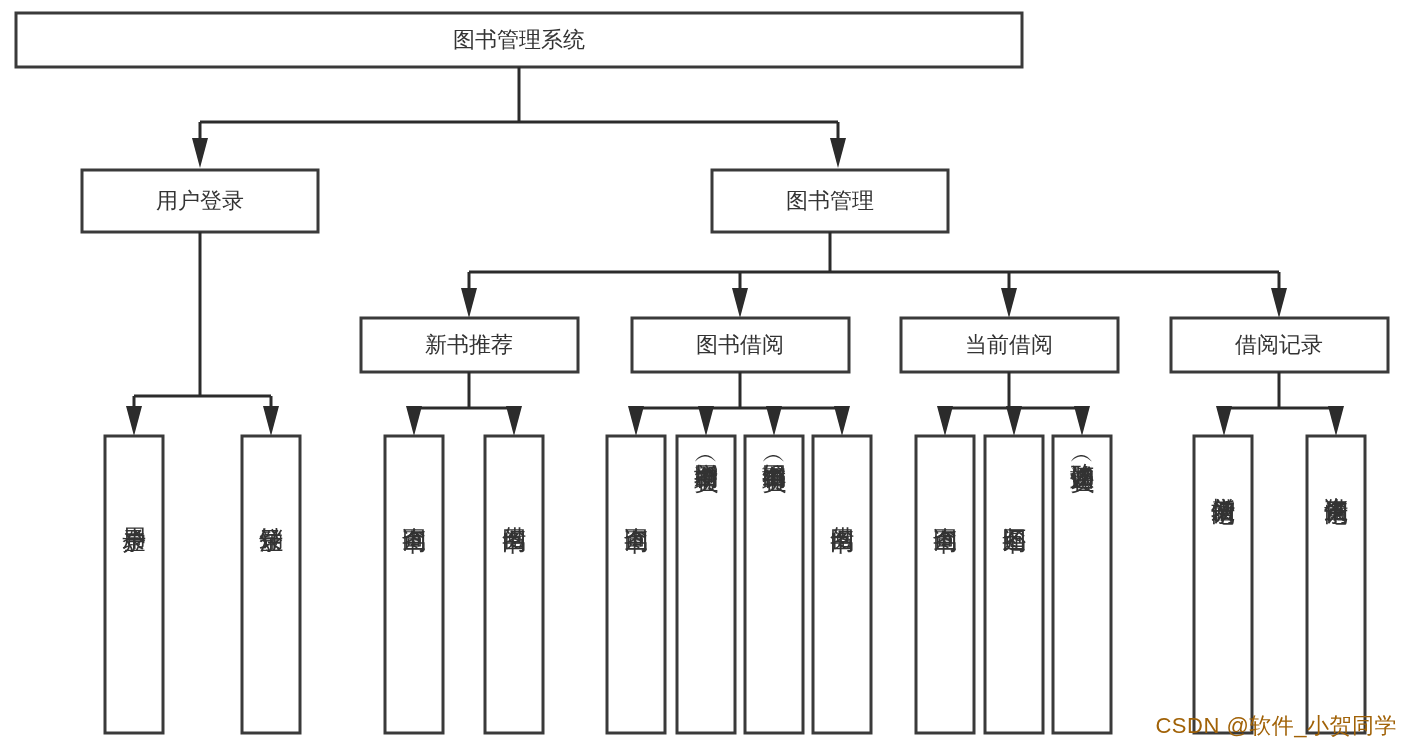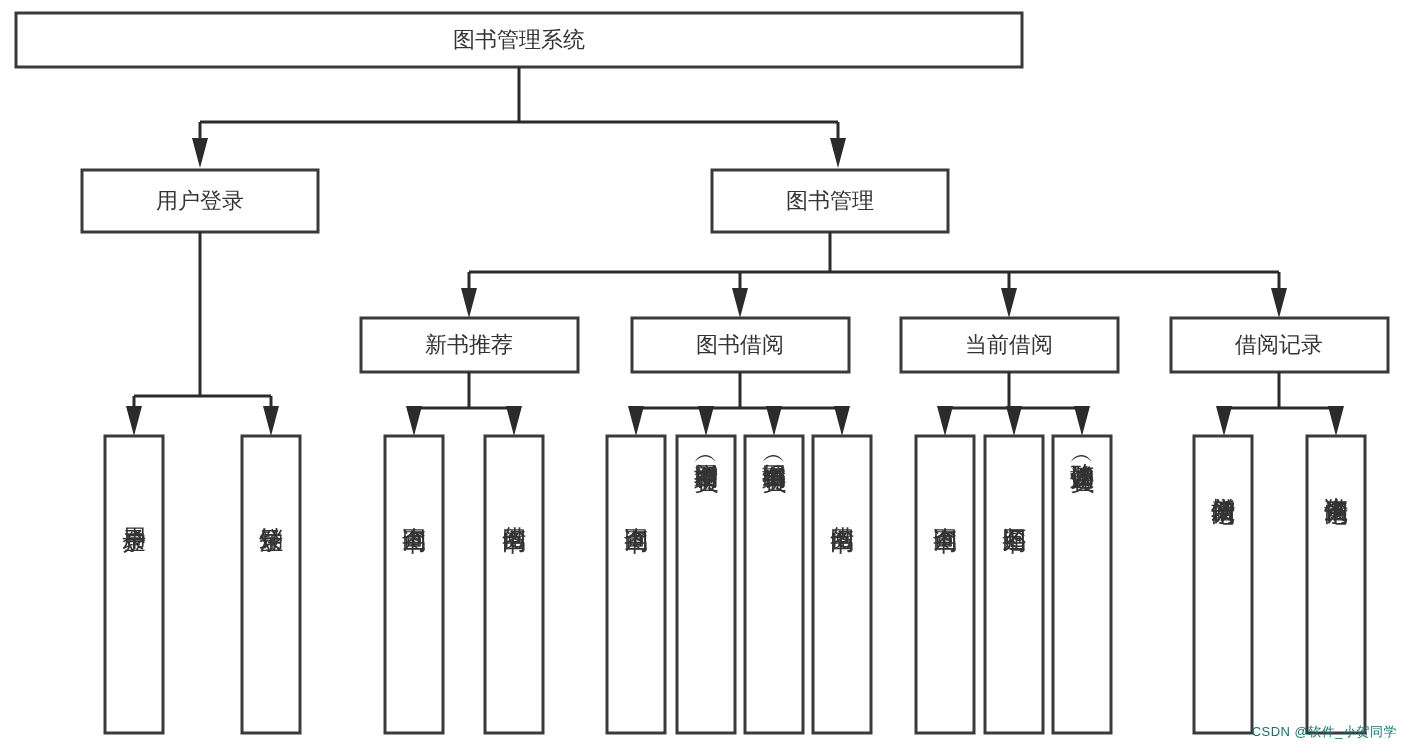--- a/index.html
+++ b/index.html
@@ -32,22 +32,22 @@
     position:absolute;
     display:flex;
     justify-content:center;
     align-items:flex-start;
     pointer-events:none;
   }
   .watermark{
     position:absolute;
     right:8px;bottom:6px;
     font-family:"Liberation Sans","DejaVu Sans",sans-serif;
-    font-size:13px;
-    color:#0f766e;
+    font-size:22px;
+    color:#a16207;
     white-space:nowrap;
     letter-spacing:0.5px;
   }
 </style>
 </head>
 <body>
 
 <svg id="diagram" viewBox="0 0 1405 747" xmlns="http://www.w3.org/2000/svg">
 
   <g>

